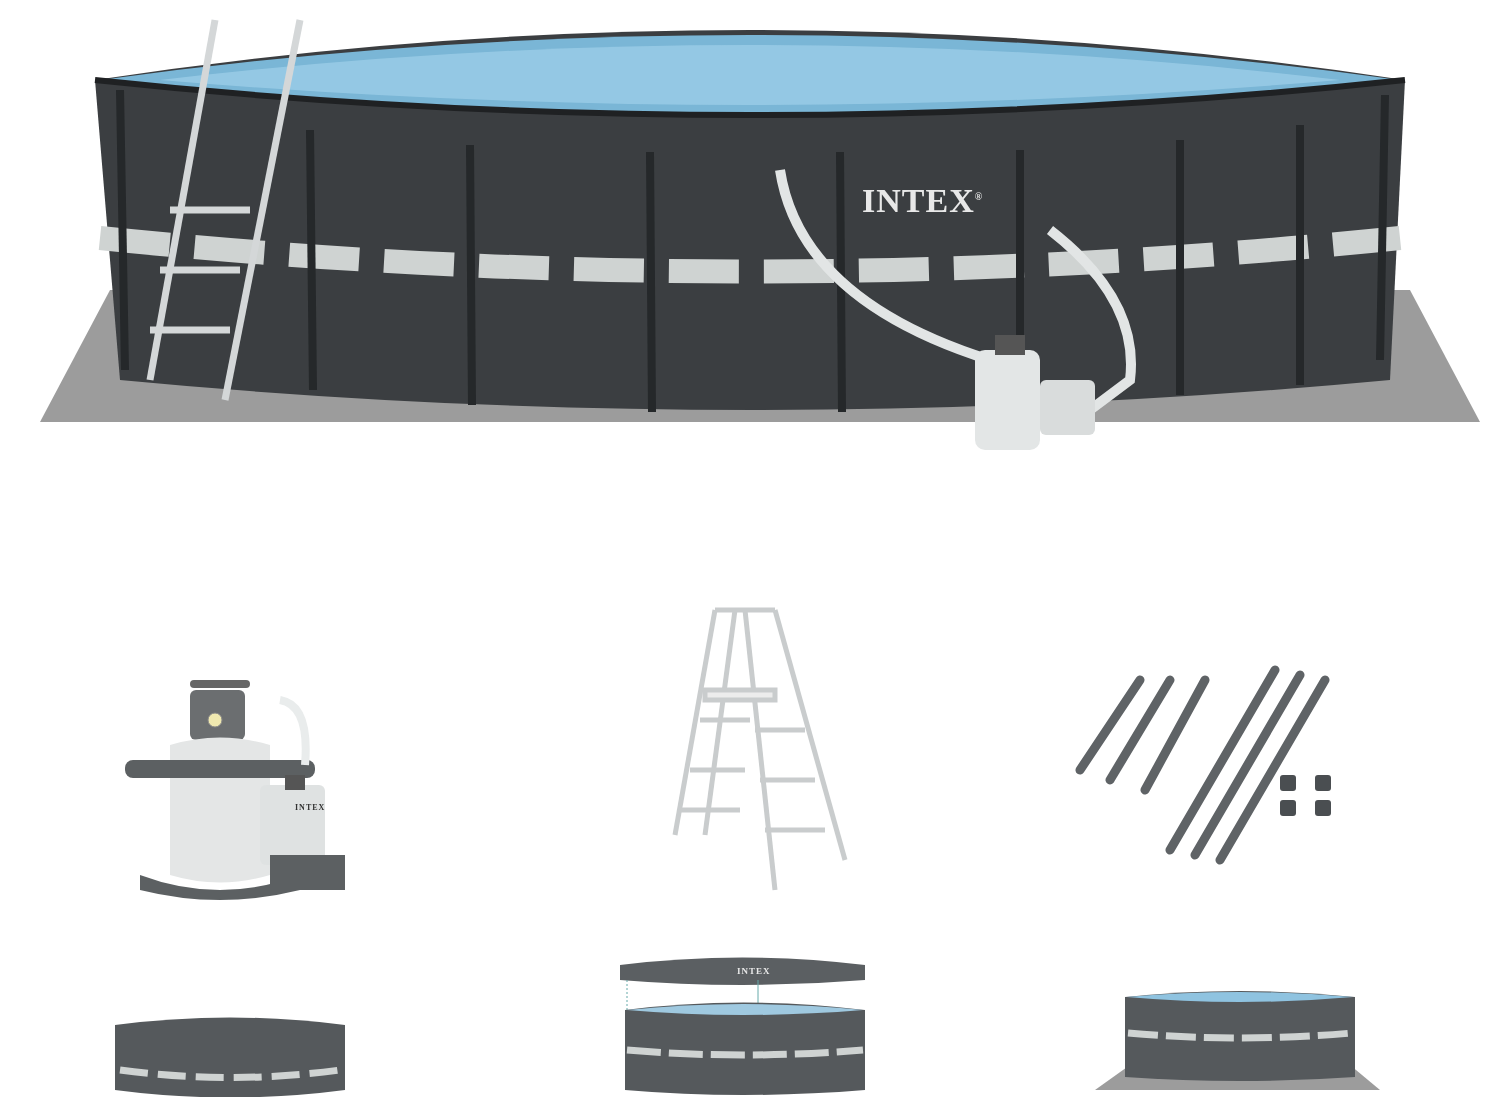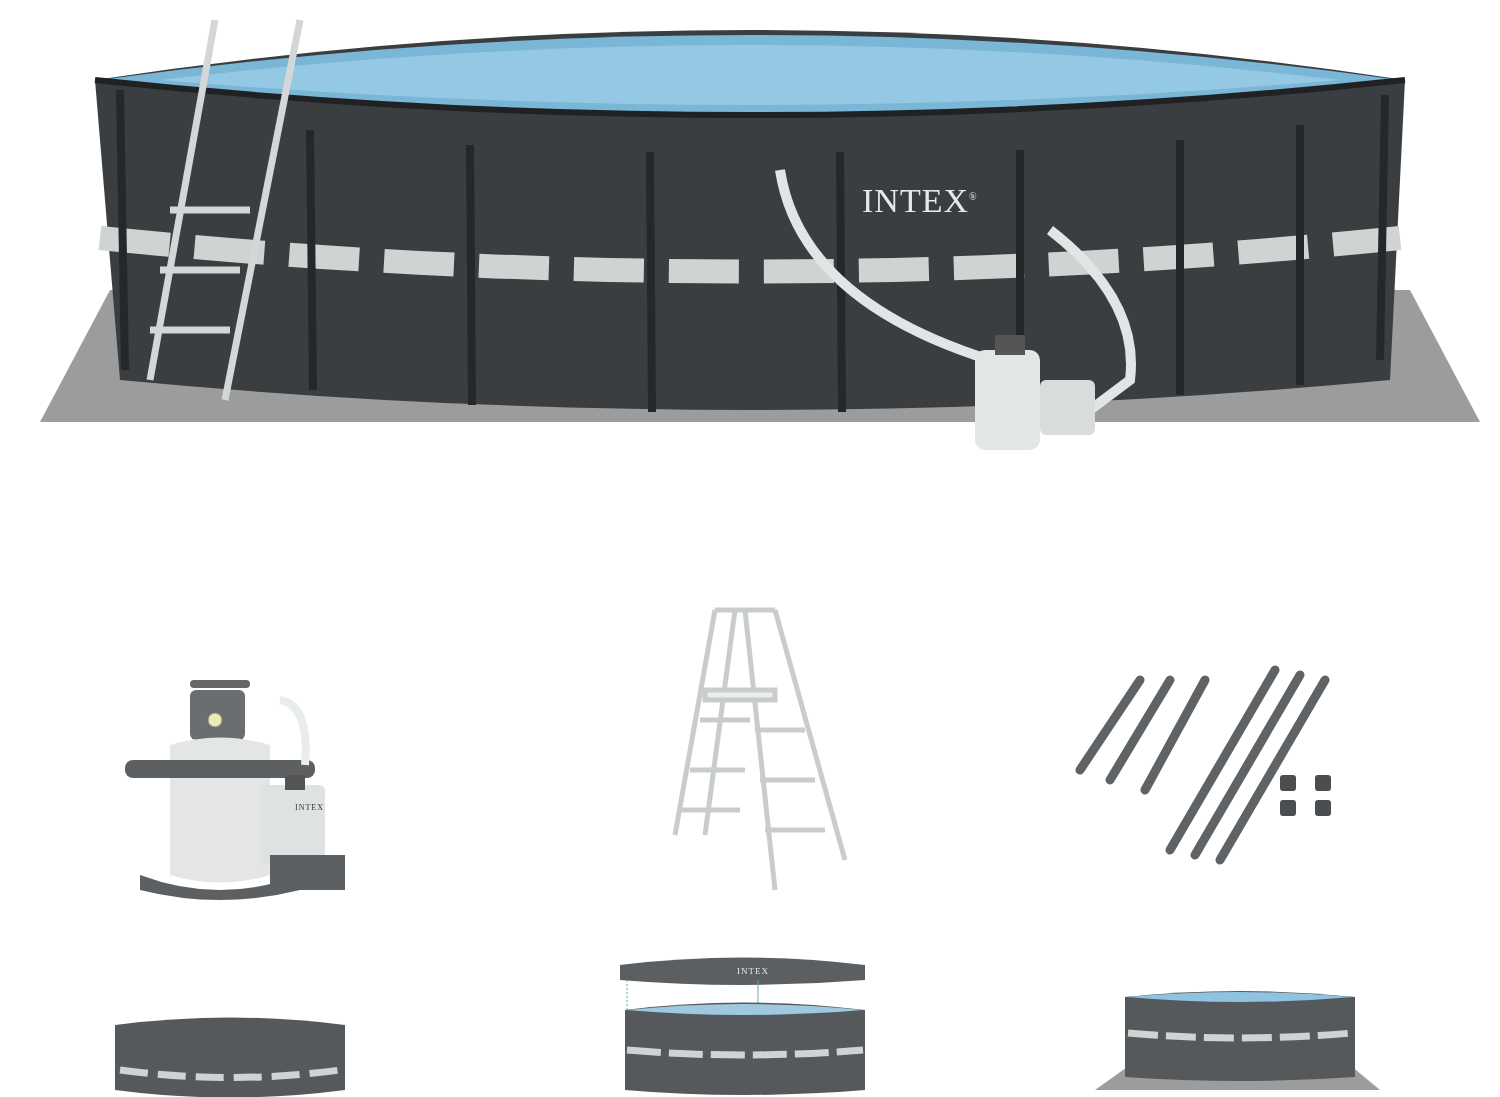--- a/index.html
+++ b/index.html
@@ -1,18 +1,18 @@
 <!DOCTYPE html>
 <html><head>
 <meta charset="utf-8">
 <style>
   html,body{margin:0;padding:0;background:#ffffff;}
   body{width:1500px;height:1097px;position:relative;overflow:hidden;font-family:"Liberation Serif",serif;}
   .abs{position:absolute;}
-  .brand{font-family:"Liberation Serif","DejaVu Serif",serif;font-weight:normal;color:#e8e8e8;letter-spacing:1px;}
+  .brand{font-family:"Liberation Serif","DejaVu Serif",serif;font-weight:bold;color:#e8e8e8;letter-spacing:1px;}
   .reg{font-size:10px;vertical-align:super;}
 </style>
 </head>
 <body>
 
 <div class="abs" style="left:0;top:0;width:1500px;height:470px;">
   <svg width="1500" height="470" viewBox="0 0 1500 470">
 
     <polygon points="110,290 1410,290 1480,422 40,422" fill="#9c9c9c"></polygon>
 

